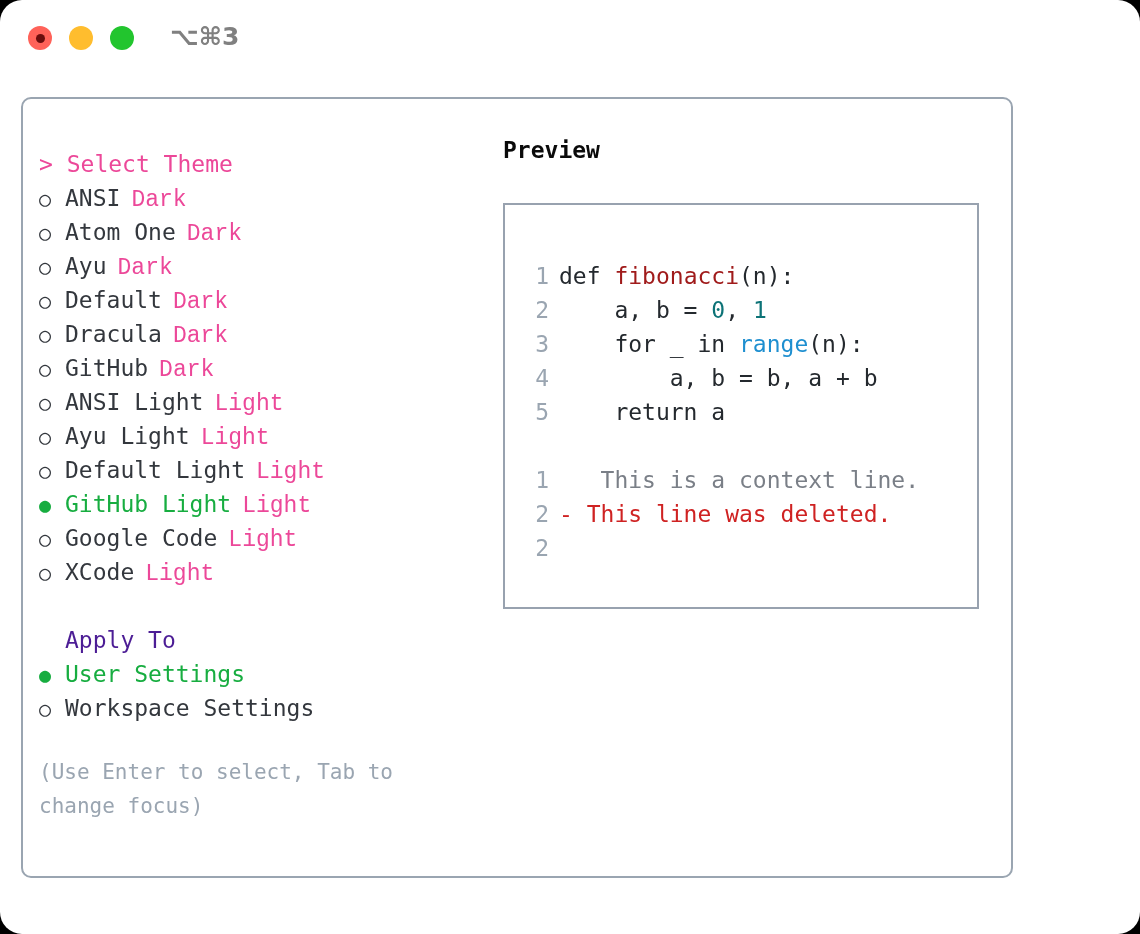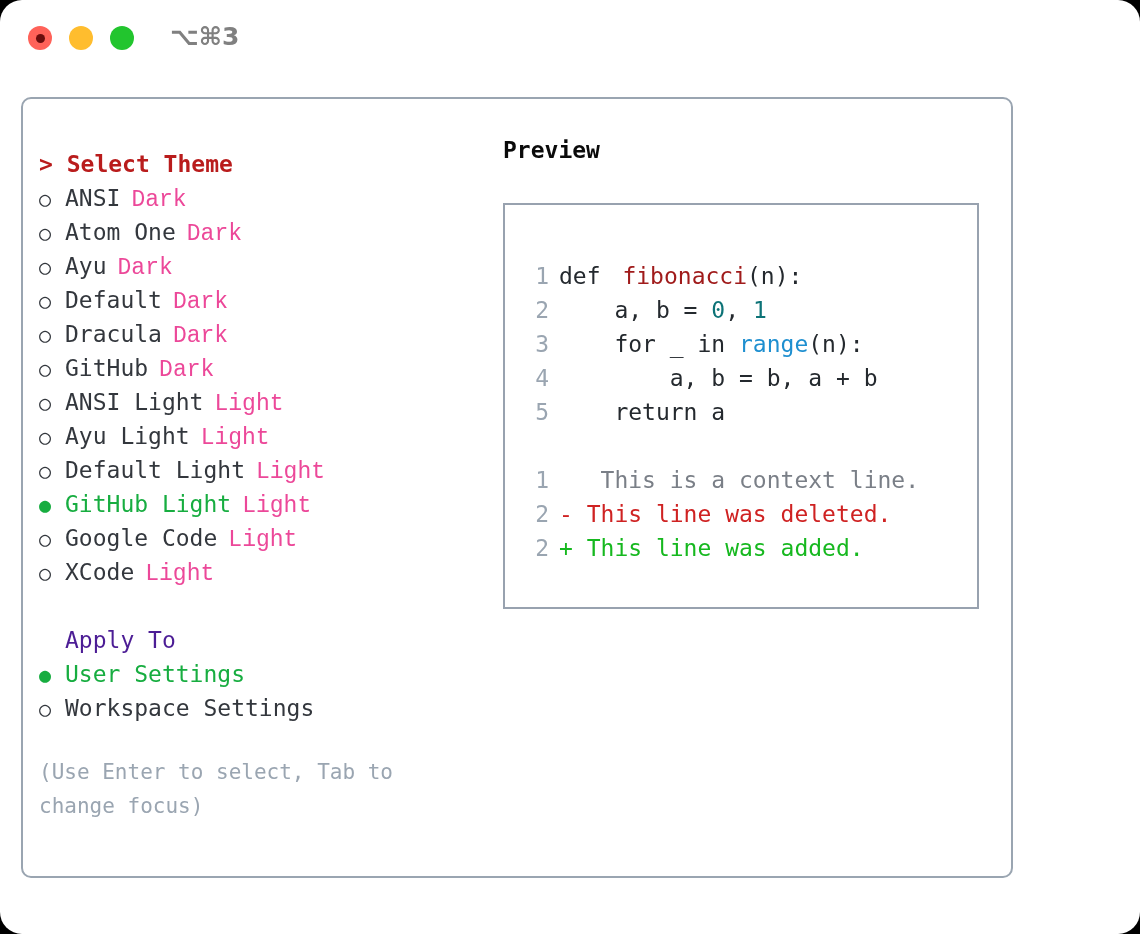--- a/index.html
+++ b/index.html
@@ -90,22 +90,22 @@
   
   .left-col {
     position: absolute;
     left: 16px;
     top: 48px;
     width: 440px;
   }
 
   .list-head {
     font-size: 23px;
-    font-weight: 700;
-    color: #b91c1c;
+    font-weight: 400;
+    color: #ec4899;
     line-height: 34px;
     white-space: pre;
   }
 
   .row {
     display: flex;
     align-items: baseline;
     line-height: 34px;
     height: 34px;
     font-size: 23px;
@@ -180,21 +180,21 @@
   .ln {
     flex: 0 0 44px;
     text-align: right;
     color: #9aa5b1;
     padding-right: 10px;
   }
   .code-txt { color: #24292e; }
   .blank-line { height: 34px; }
 
   .tok-def   { color: #24292e; }
-  .tok-fn    { color: #a01b1b; margin-left: 8px; }
+  .tok-fn    { color: #a01b1b; }
   .tok-num   { color: #0d7377; }
   .tok-call  { color: #1e8fd0; margin-top: 24px; }
   .tok-plain { color: #24292e; }
 
   .diff-ctx { color: #7a7f87; }
   .diff-del { color: #cf2222; }
   .diff-add { color: #16b81f; }
 </style>
 </head>
 <body>
@@ -253,19 +253,19 @@
             <div class="code-line"><span class="ln">1</span><span class="code-txt"><span class="tok-def">def </span><span class="tok-fn">fibonacci</span><span class="tok-plain">(n):</span></span></div>
             <div class="code-line"><span class="ln">2</span><span class="code-txt"><span class="tok-plain">    a, b = </span><span class="tok-num">0</span><span class="tok-plain">, </span><span class="tok-num">1</span></span></div>
             <div class="code-line"><span class="ln">3</span><span class="code-txt"><span class="tok-def">    for _ in </span><span class="tok-call">range</span><span class="tok-plain">(n):</span></span></div>
             <div class="code-line"><span class="ln">4</span><span class="code-txt"><span class="tok-plain">        a, b = b, a + b</span></span></div>
             <div class="code-line"><span class="ln">5</span><span class="code-txt"><span class="tok-plain">    return a</span></span></div>
           </div>
         <div class="blank-line"></div>
         <div id="diff-lines">
             <div class="code-line"><span class="ln">1</span><span class="diff-ctx">   This is a context line.</span></div>
             <div class="code-line"><span class="ln">2</span><span class="diff-del">- This line was deleted.</span></div>
-            <div class="code-line"><span class="ln">2</span><span class="diff-add">+ This line was added.</span></div>
+            <div class="code-line"><span class="ln">2</span></div>
           </div>
       </div>
     </div>
 
   </div>
 </div>
 
 </body></html>

